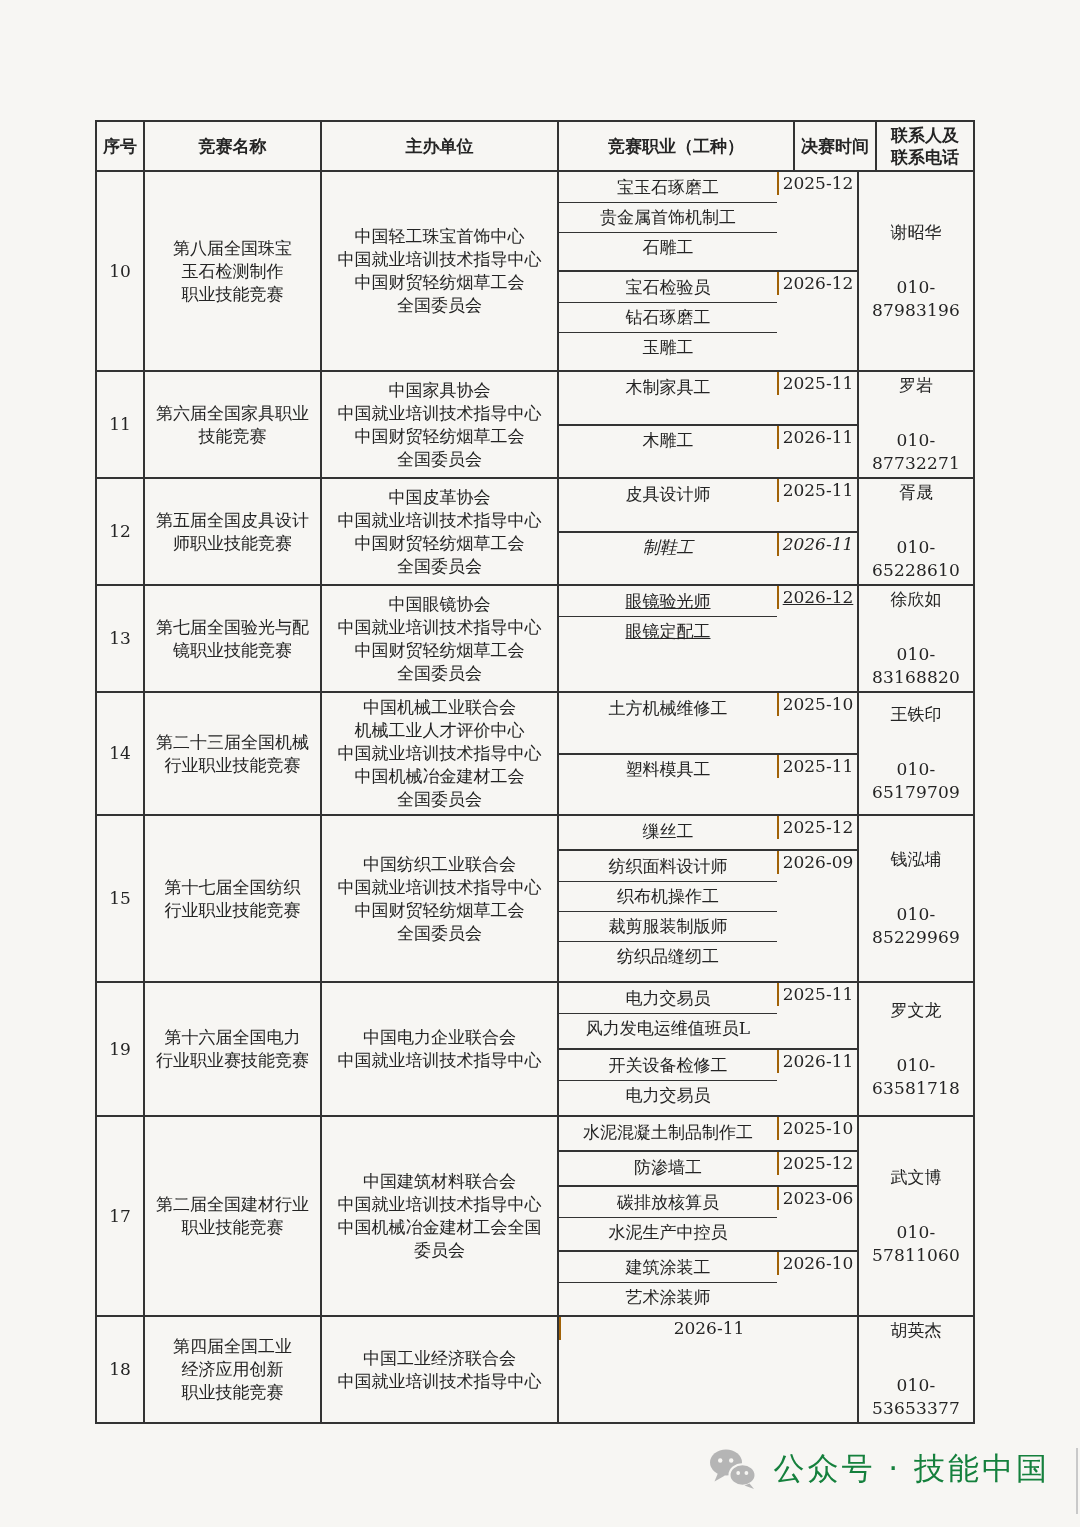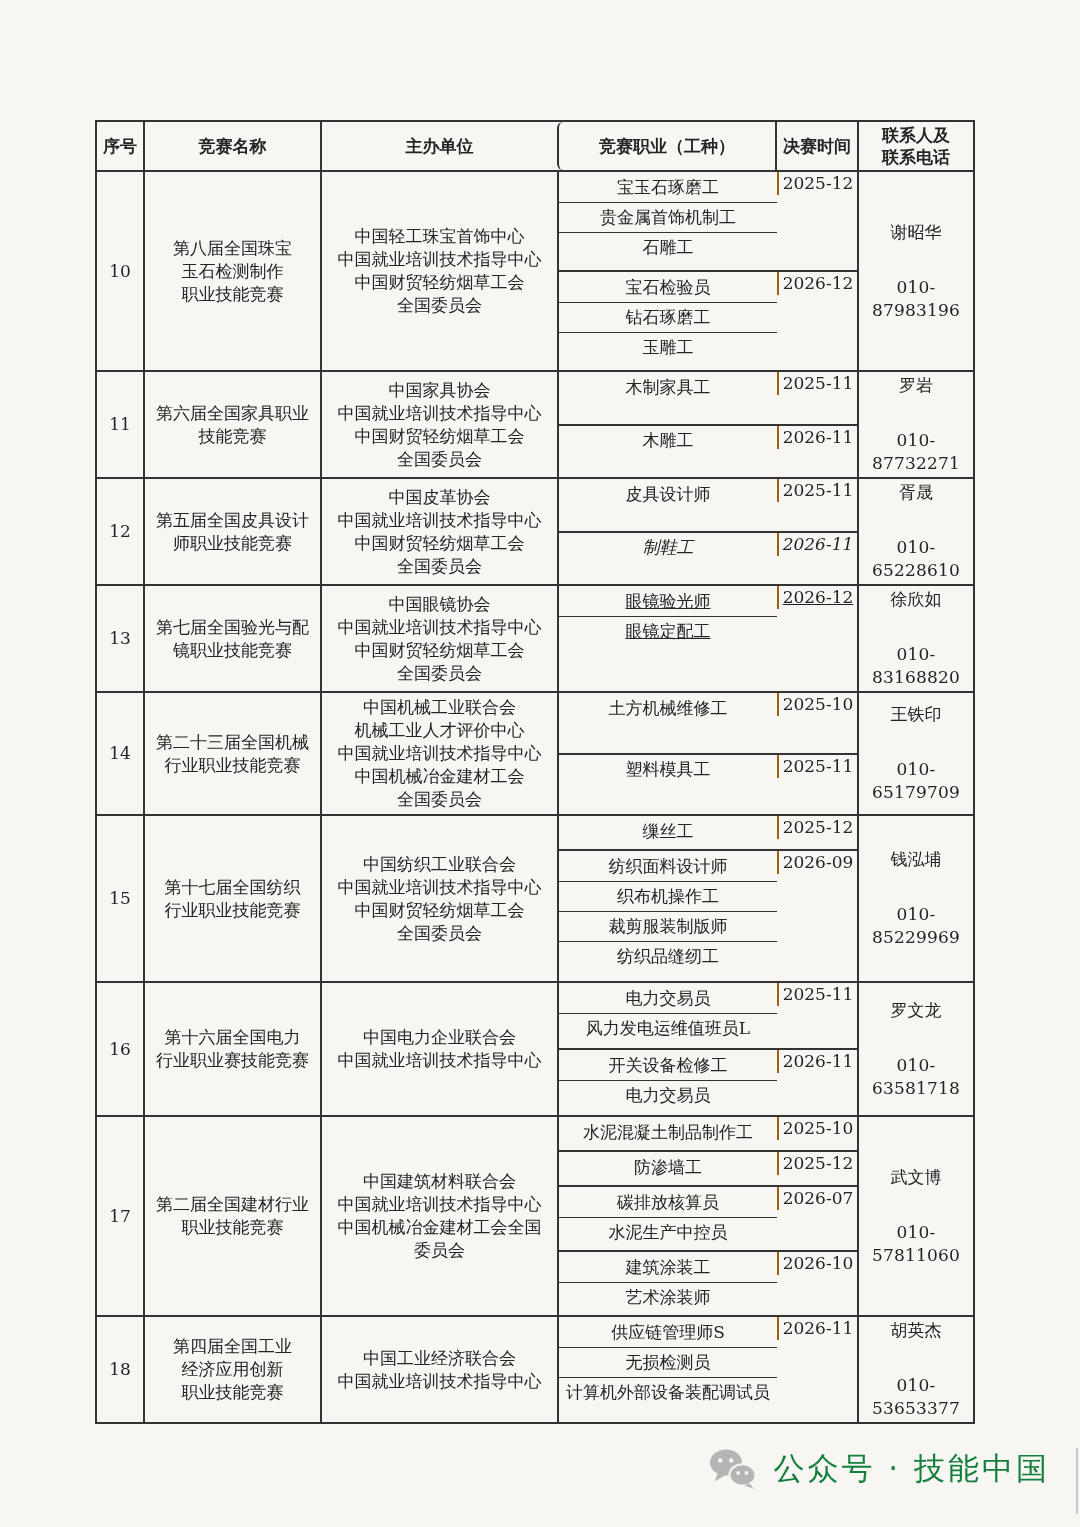--- a/index.html
+++ b/index.html
@@ -28,21 +28,21 @@
     font-size:17px;line-height:23px;
   }
   .cell:first-child{border-left:none;}
   .c-idx{width:46px;flex:none;}
   .c-name{width:177px;flex:none;}
   .c-org{width:237px;flex:none;}
   .c-grp{width:300px;flex:none;padding:0;align-items:stretch;justify-content:stretch;}
   .c-contact{flex:1;}
   .t-header{min-height:46px;font-family:"DejaVu Sans","Liberation Sans",sans-serif;font-weight:bold;font-size:18px;}
   .t-header .cell{padding:2px 2px;line-height:22px;}
-  .h-occ{width:218px;flex:none;border-radius:6px;}
+  .h-occ{width:236px;flex:none;}
   .h-time{width:82px;flex:none;}
   .group{display:flex;align-items:flex-start;flex-basis:0;min-height:33px;}
   .group + .group{border-top:2px solid #333;}
   .occs{width:218px;flex:none;display:flex;flex-direction:column;align-items:stretch;}
   .occ{
     flex:1;display:flex;align-items:center;justify-content:center;
     text-align:center;border-top:1.5px solid #333;
     font-size:17px;line-height:21px;padding:2px 4px;box-sizing:border-box;
     min-height:30px;
   }
@@ -268,21 +268,21 @@
             </div>
             <div class="gtime">2026-09</div>
           </div>
         </div>
         <div class="cell c-contact">
           <div class="line contact-name">钱泓埔</div>
           <div class="line contact-phone">010-85229969</div>
         </div>
       </div>
       <div class="t-row" style="min-height: 132px;">
-        <div class="cell c-idx">16</div>
+        <div class="cell c-idx">19</div>
         <div class="cell c-name">
           <div class="line">第十六届全国电力</div>
           <div class="line">行业职业赛技能竞赛</div>
         </div>
         <div class="cell c-org">
           <div class="line">中国电力企业联合会</div>
           <div class="line">中国就业培训技术指导中心</div>
         </div>
         <div class="cell c-grp">
           <div class="group" style="flex-grow: 2;">
@@ -328,21 +328,21 @@
             <div class="occs">
               <div class="occ">防渗墙工</div>
             </div>
             <div class="gtime">2025-12</div>
           </div>
           <div class="group" style="flex-grow: 2;">
             <div class="occs">
               <div class="occ">碳排放核算员</div>
               <div class="occ">水泥生产中控员</div>
             </div>
-            <div class="gtime">2026-07</div>
+            <div class="gtime">2023-06</div>
           </div>
           <div class="group" style="flex-grow: 2;">
             <div class="occs">
               <div class="occ">建筑涂装工</div>
               <div class="occ">艺术涂装师</div>
             </div>
             <div class="gtime">2026-10</div>
           </div>
         </div>
         <div class="cell c-contact">
@@ -356,25 +356,20 @@
           <div class="line">第四届全国工业</div>
           <div class="line">经济应用创新</div>
           <div class="line">职业技能竞赛</div>
         </div>
         <div class="cell c-org">
           <div class="line">中国工业经济联合会</div>
           <div class="line">中国就业培训技术指导中心</div>
         </div>
         <div class="cell c-grp">
           <div class="group" style="flex-grow: 3;">
-            <div class="occs">
-              <div class="occ">供应链管理师S</div>
-              <div class="occ">无损检测员</div>
-              <div class="occ">计算机外部设备装配调试员</div>
-            </div>
             <div class="gtime">2026-11</div>
           </div>
         </div>
         <div class="cell c-contact">
           <div class="line contact-name">胡英杰</div>
           <div class="line contact-phone">010-53653377</div>
         </div>
       </div>
     </div>
 

